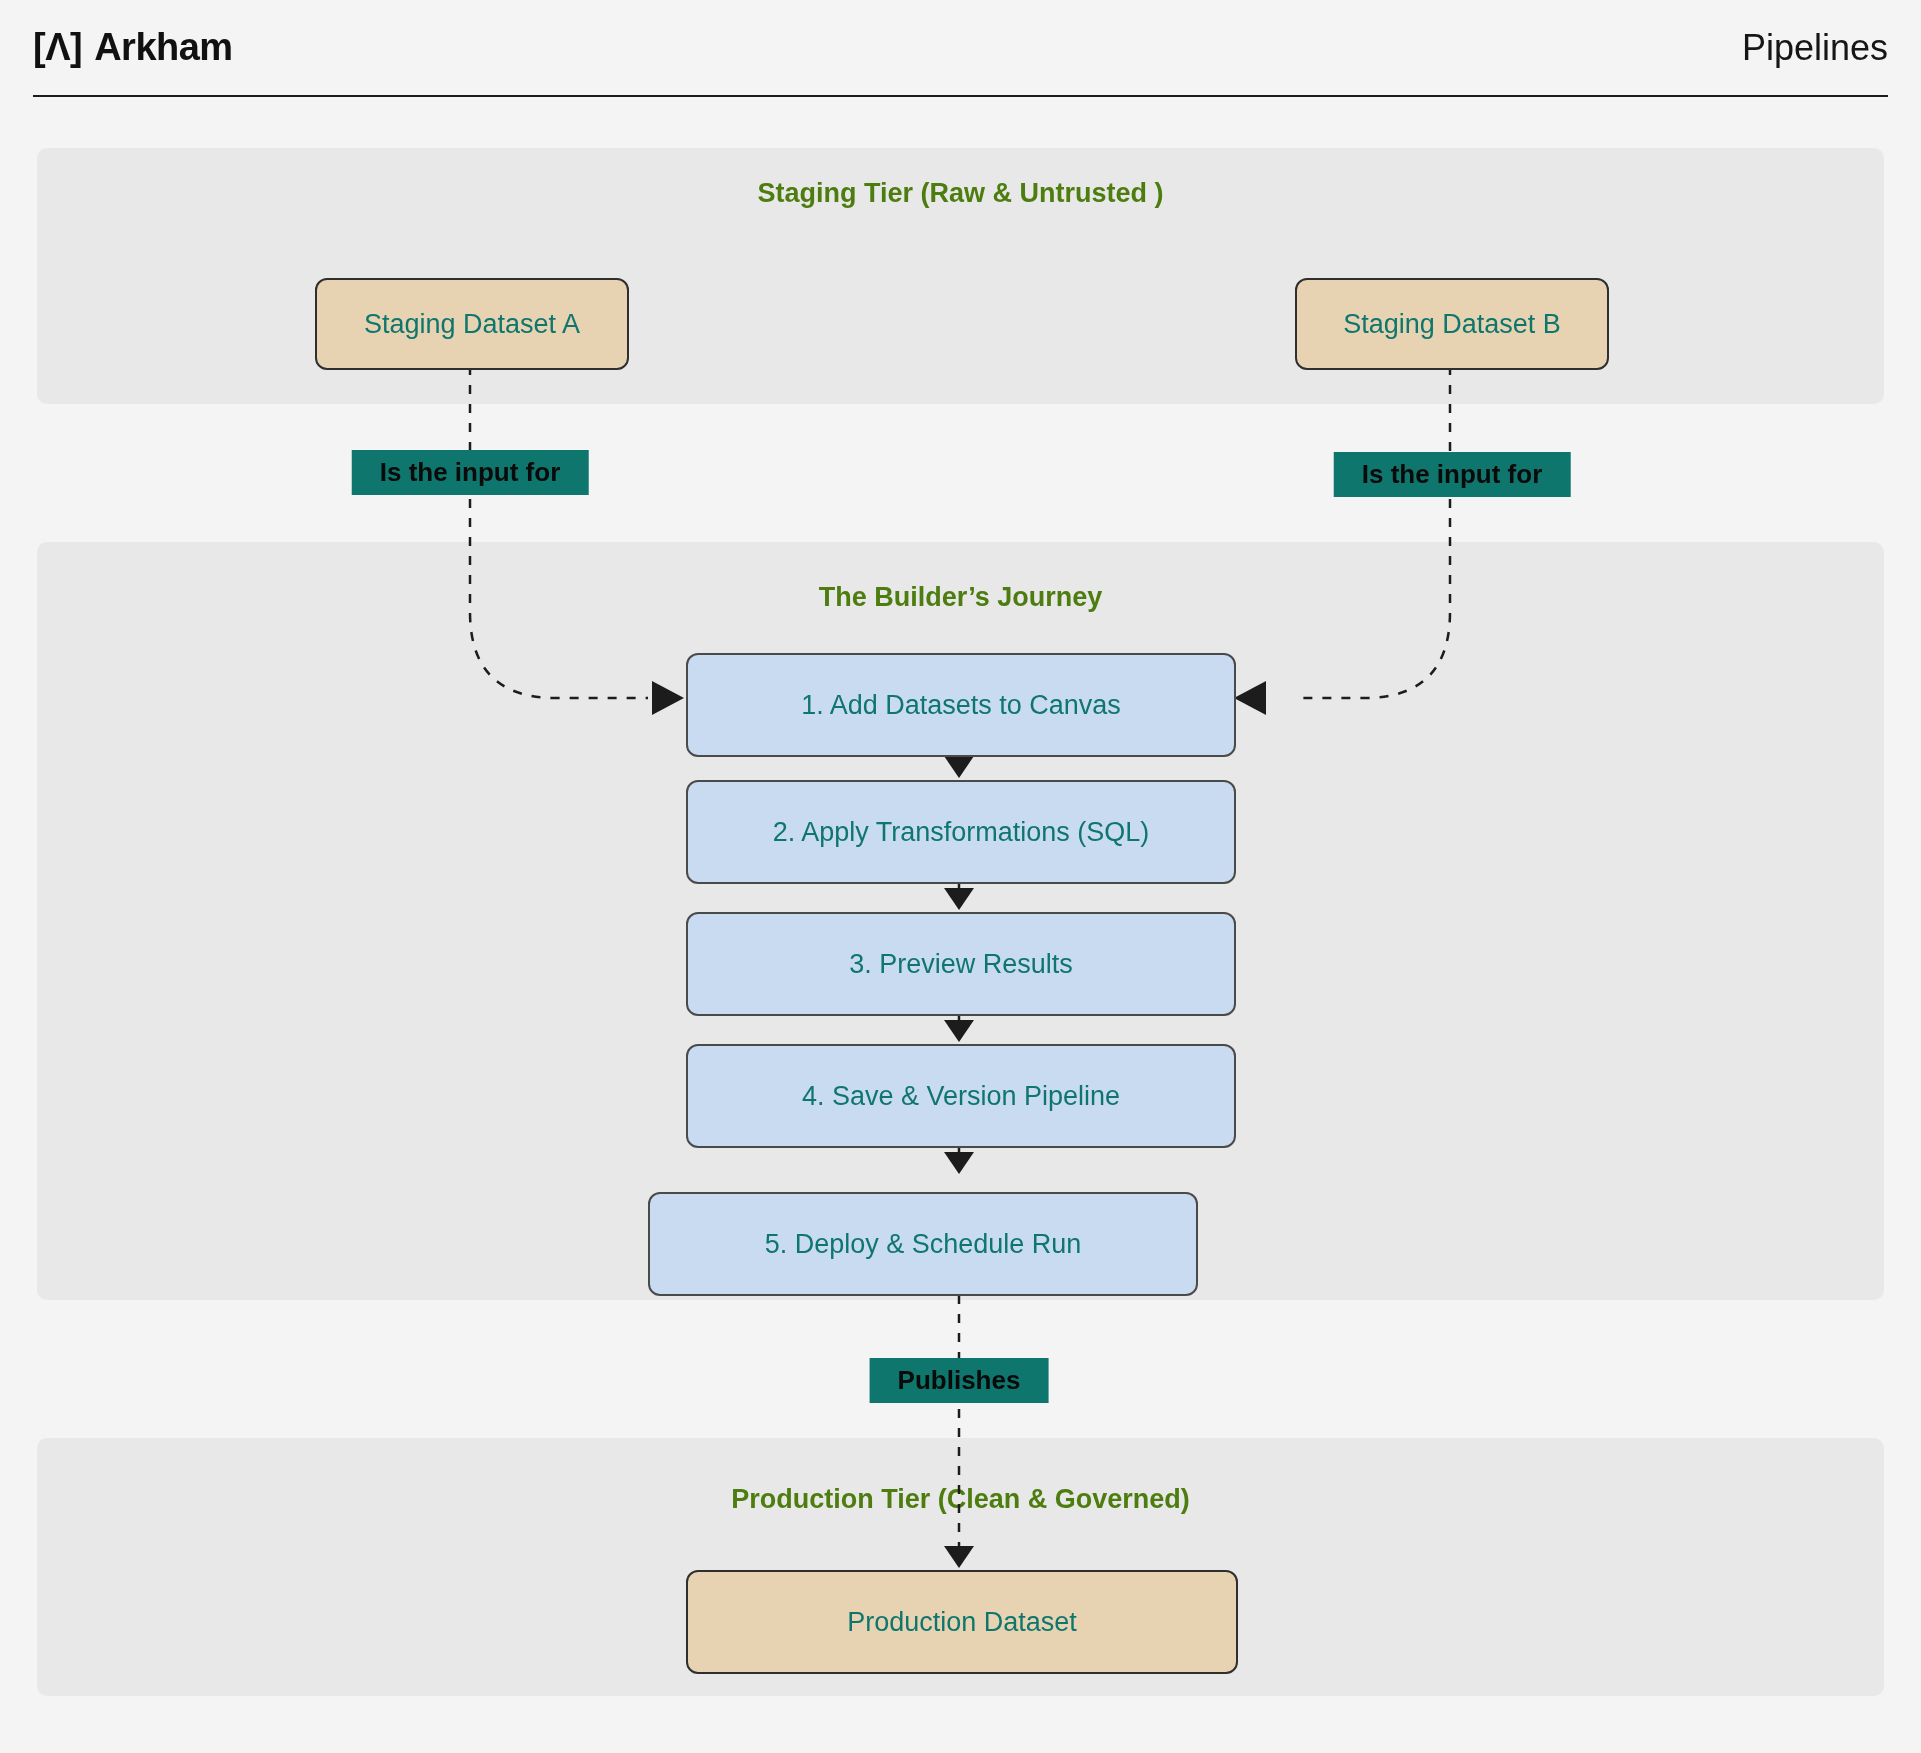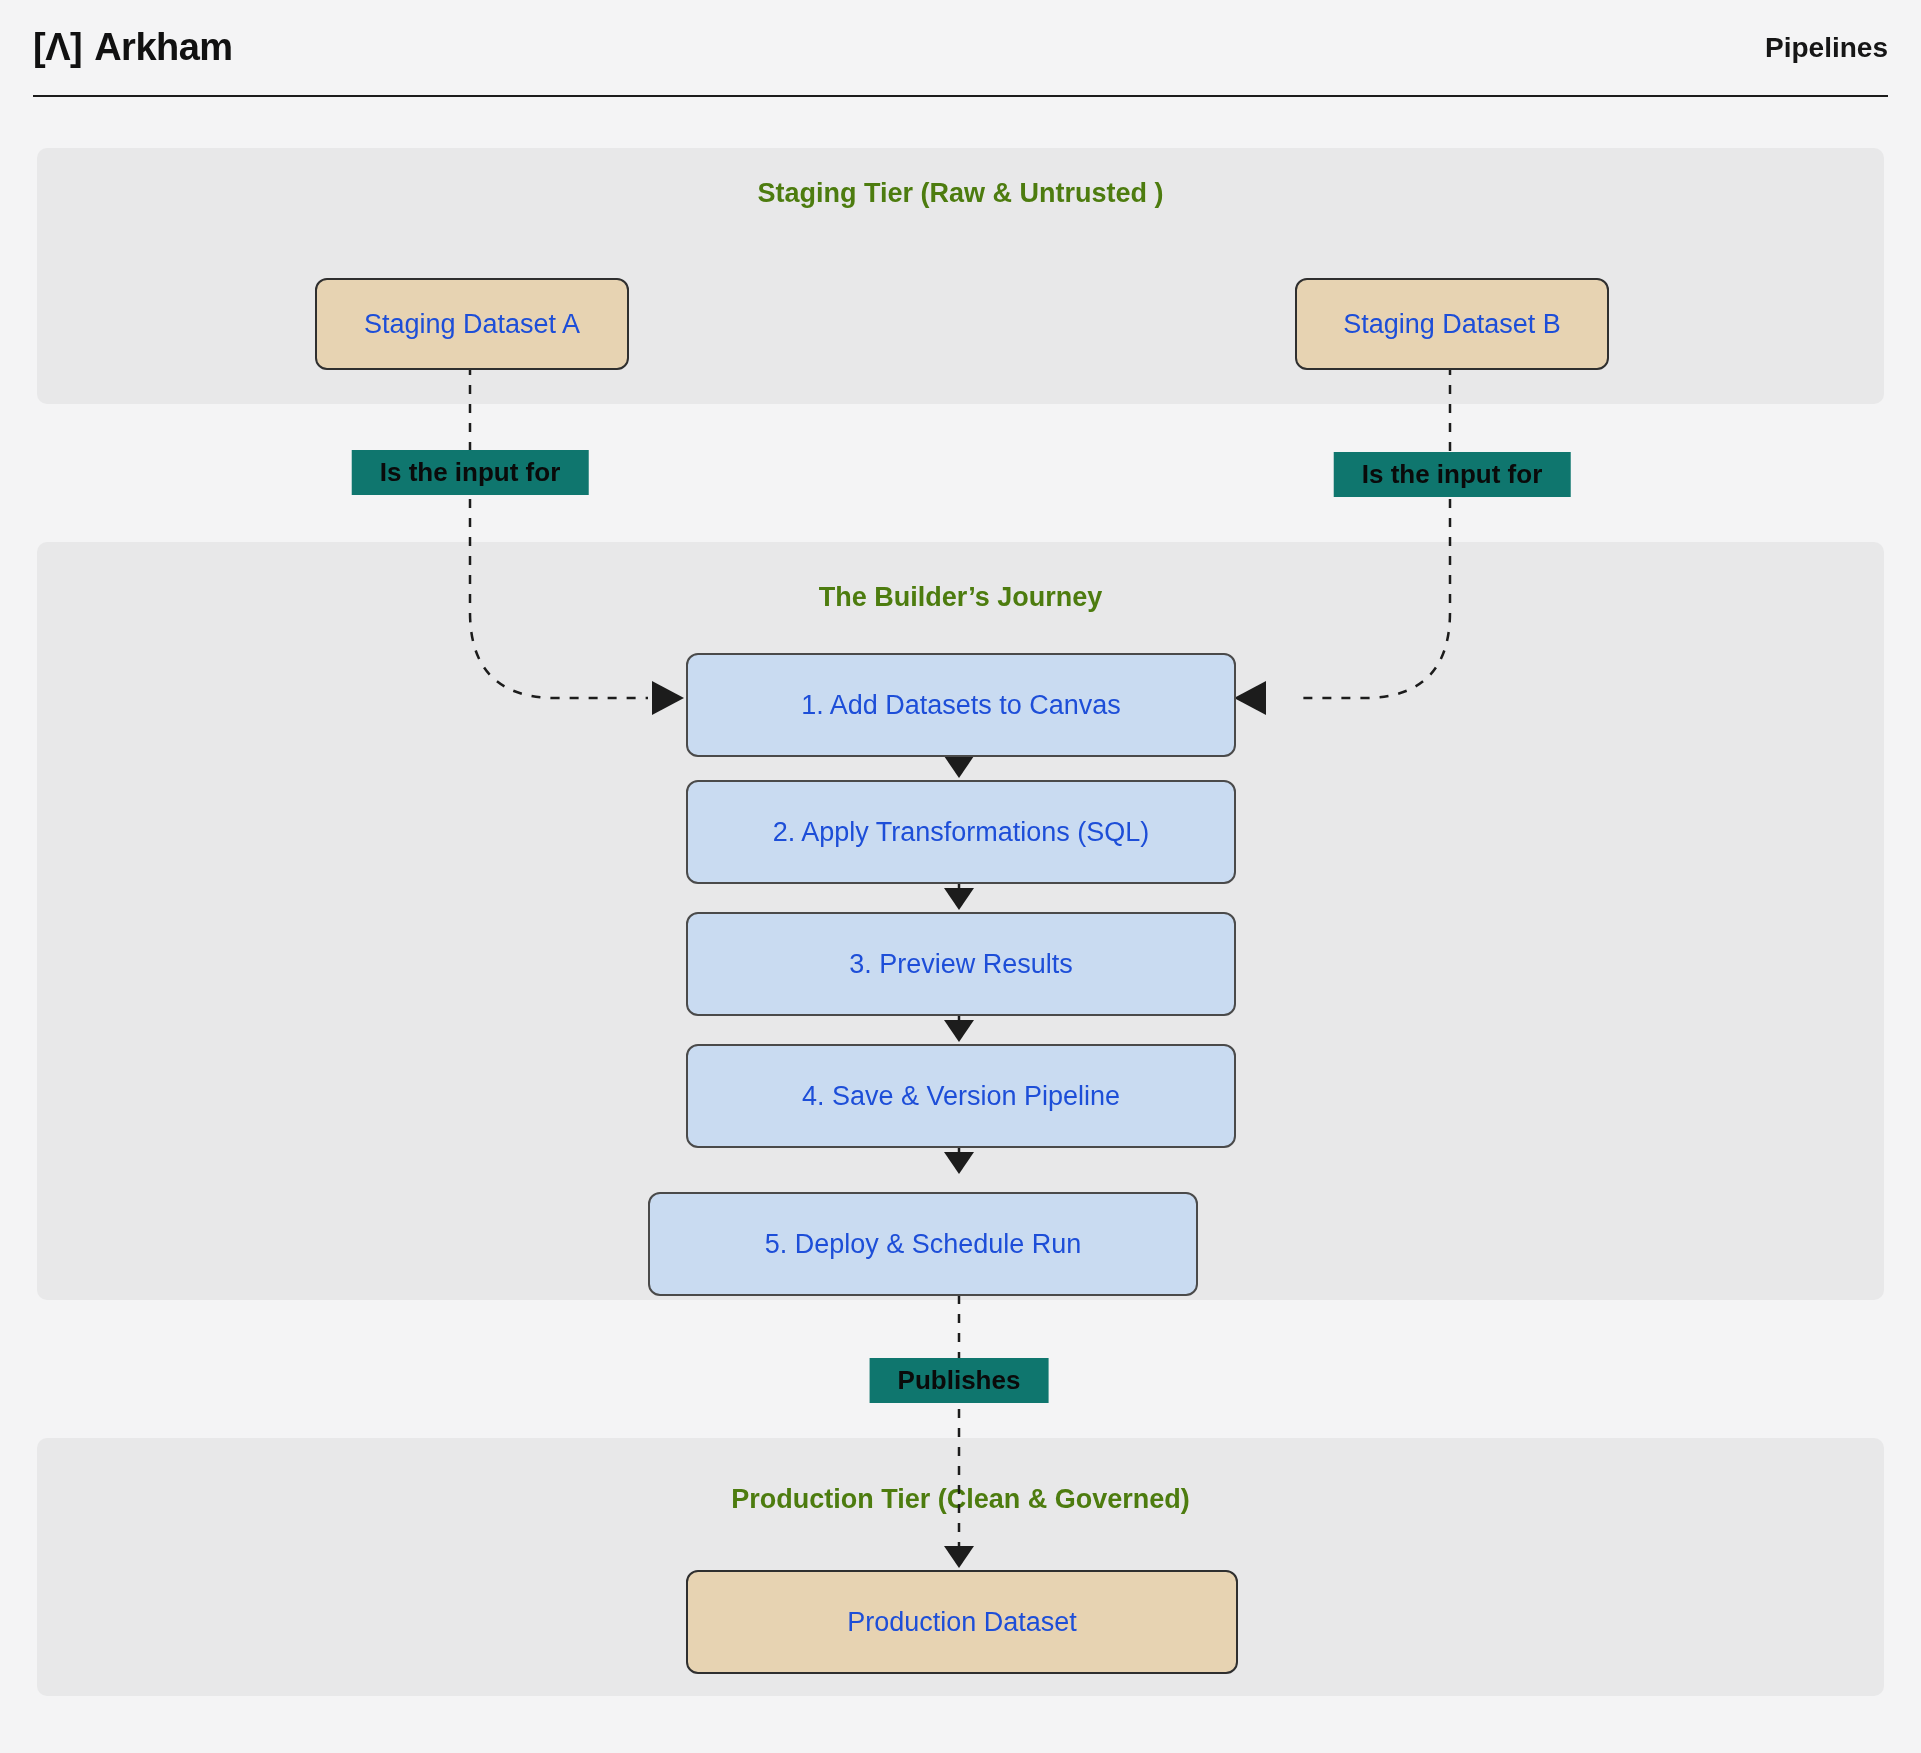--- a/index.html
+++ b/index.html
@@ -13,21 +13,21 @@
   }
 
   
   .header {
     position:absolute; left:33px; right:33px; top:0; height:95px;
     border-bottom:2px solid #1b1b1b;
     display:flex; align-items:center; justify-content:space-between;
   }
   .logo { font-size:38px; font-weight:700; letter-spacing:-0.5px; display:flex; gap:12px; align-items:center; }
   .logo .glyph { font-weight:700; }
-  .page-title { font-size:28px; font-weight:700; color:#161616; }
+  .page-title { font-size:36px; font-weight:400; color:#161616; }
 
   
   .panel {
     position:absolute; left:37px; width:1847px;
     background:#e8e8e9; border-radius:10px; z-index:0;
   }
   .panel-staging    { top:148px;  height:256px; }
   .panel-builder    { top:542px;  height:758px; }
   .panel-production { top:1438px; height:258px; }
   .panel-title {
@@ -40,21 +40,21 @@
 
   
   .connectors { position:absolute; left:0; top:0; z-index:1; }
   .edge { fill:none; stroke:#1c1c1c; stroke-width:2.5; stroke-dasharray:9 10; }
   .arrowhead { fill:#1c1c1c; stroke:none; }
 
   
   .node {
     position:absolute; z-index:2;
     display:flex; align-items:center; justify-content:center;
-    font-size:27px; font-weight:500; color:#1d4ed8;
+    font-size:27px; font-weight:500; color:#0f766e;
     border-radius:12px; text-align:center;
   }
   .node-dataset { background:#e7d3b2; border:2px solid #2f2f2f; }
   .node-step    { background:#c9dbf1; border:2px solid #4a4a4a; }
 
   .node-a { left:315px;  top:278px;  width:310px; height:88px; }
   .node-b { left:1295px; top:278px;  width:310px; height:88px; }
 
   .step-1 { left:686px; top:653px;  width:546px; height:100px; }
   .step-2 { left:686px; top:780px;  width:546px; height:100px; }

